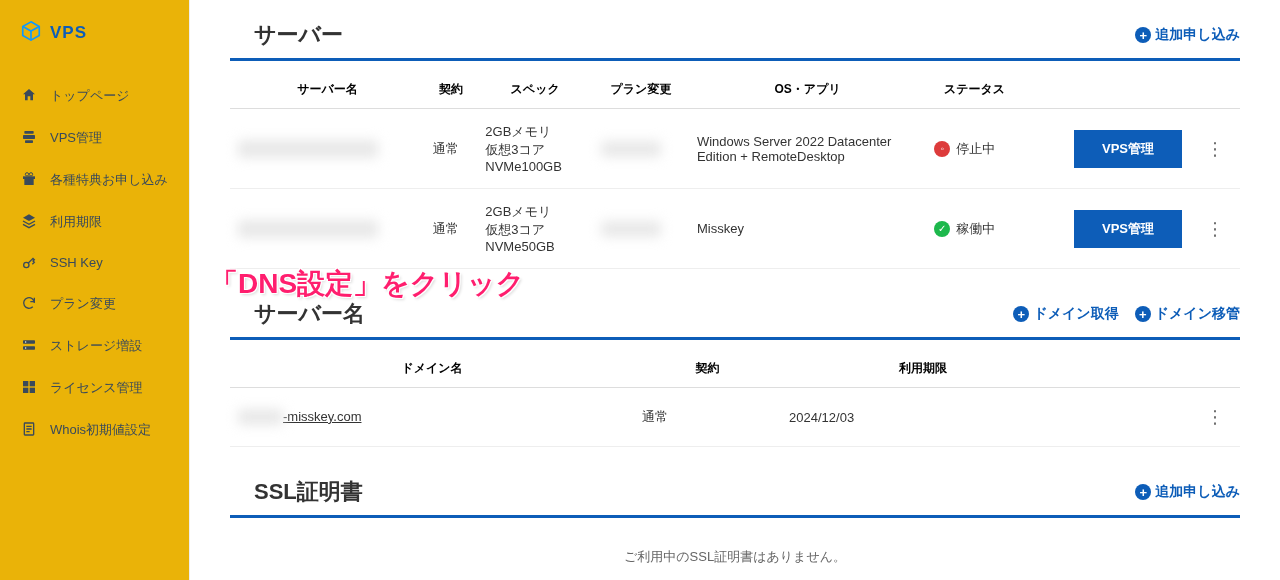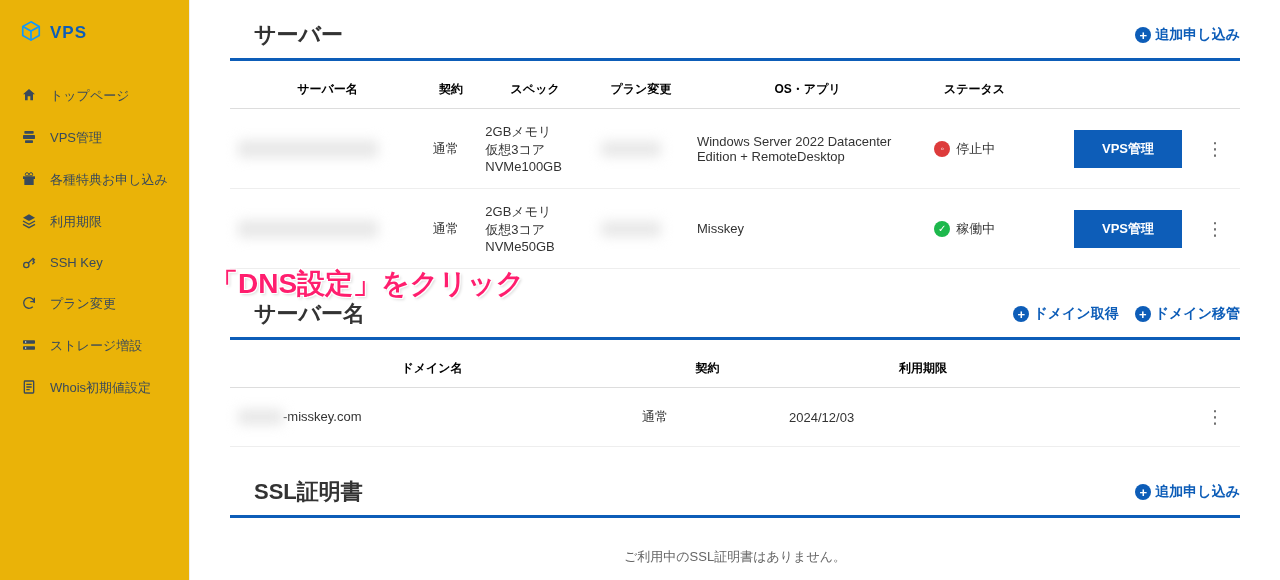--- a/index.html
+++ b/index.html
@@ -30,21 +30,21 @@
 .tbl td { padding: 14px 8px; border-bottom: 1px solid #eee; font-size: 13px; vertical-align: middle; }
 .blurred { filter: blur(6px); background: #e8e8e8; border-radius: 3px; color: transparent; width: 140px; height: 18px; display: inline-block; }
 .blurred-sm { filter: blur(6px); background: #e8e8e8; border-radius: 3px; color: transparent; width: 60px; height: 16px; display: inline-block; }
 .status { display: flex; align-items: center; gap: 6px; }
 .status-dot { width: 16px; height: 16px; border-radius: 50%; display: flex; align-items: center; justify-content: center; color: #fff; font-size: 10px; }
 .status-dot.stopped { background: #dd3b3b; }
 .status-dot.running { background: #1db84c; }
 .manage-btn { background: #0d5db8; color: #fff; border: none; padding: 10px 28px; font-size: 13px; font-weight: 700; cursor: pointer; }
 .more-btn { background: none; border: none; cursor: pointer; color: #666; font-size: 18px; padding: 4px 8px; }
 .actions-cell { display: flex; align-items: center; gap: 16px; justify-content: flex-end; }
-.domain-link { color: #333; }
+.domain-link { color: #333; text-decoration: underline; }
 
 .annotation { position: absolute; left: 210px; top: 265px; color: #ff1e6e; font-size: 28px; font-weight: 700; text-shadow: 1px 1px 0 #fff, -1px -1px 0 #fff, 1px -1px 0 #fff, -1px 1px 0 #fff, 2px 2px 3px rgba(0,0,0,0.15); pointer-events: none; }
 .empty-msg { text-align: center; color: #666; padding: 20px; font-size: 13px; }
 </style>
 </head>
 <body>
 
 <div class="container">
 
   <div class="sidebar">
@@ -122,20 +122,31 @@
             <rect x="3" y="5" width="18" height="5" rx="1"></rect>
             <rect x="3" y="14" width="18" height="5" rx="1"></rect>
             <circle cx="7" cy="7.5" r="1" fill="#fff"></circle>
             <circle cx="7" cy="16.5" r="1" fill="#fff"></circle>
           </svg>
         </span>
       <span>ストレージ増設</span>
     </div>
     <div class="nav-item">
       <span class="nav-icon">
+          <svg width="16" height="16" viewBox="0 0 24 24" fill="currentColor">
+            <rect x="3" y="3" width="8" height="8"></rect>
+            <rect x="13" y="3" width="8" height="8"></rect>
+            <rect x="3" y="13" width="8" height="8"></rect>
+            <rect x="13" y="13" width="8" height="8"></rect>
+          </svg>
+        </span>
+      <span>ライセンス管理</span>
+    </div>
+    <div class="nav-item">
+      <span class="nav-icon">
           <svg width="16" height="16" viewBox="0 0 24 24" fill="none" stroke="currentColor" stroke-width="2">
             <rect x="5" y="3" width="14" height="18" rx="1"></rect>
             <path d="M8 8h8M8 12h8M8 16h5"></path>
           </svg>
         </span>
       <span>Whois初期値設定</span>
     </div>
   </div>
 
   <div class="main">

